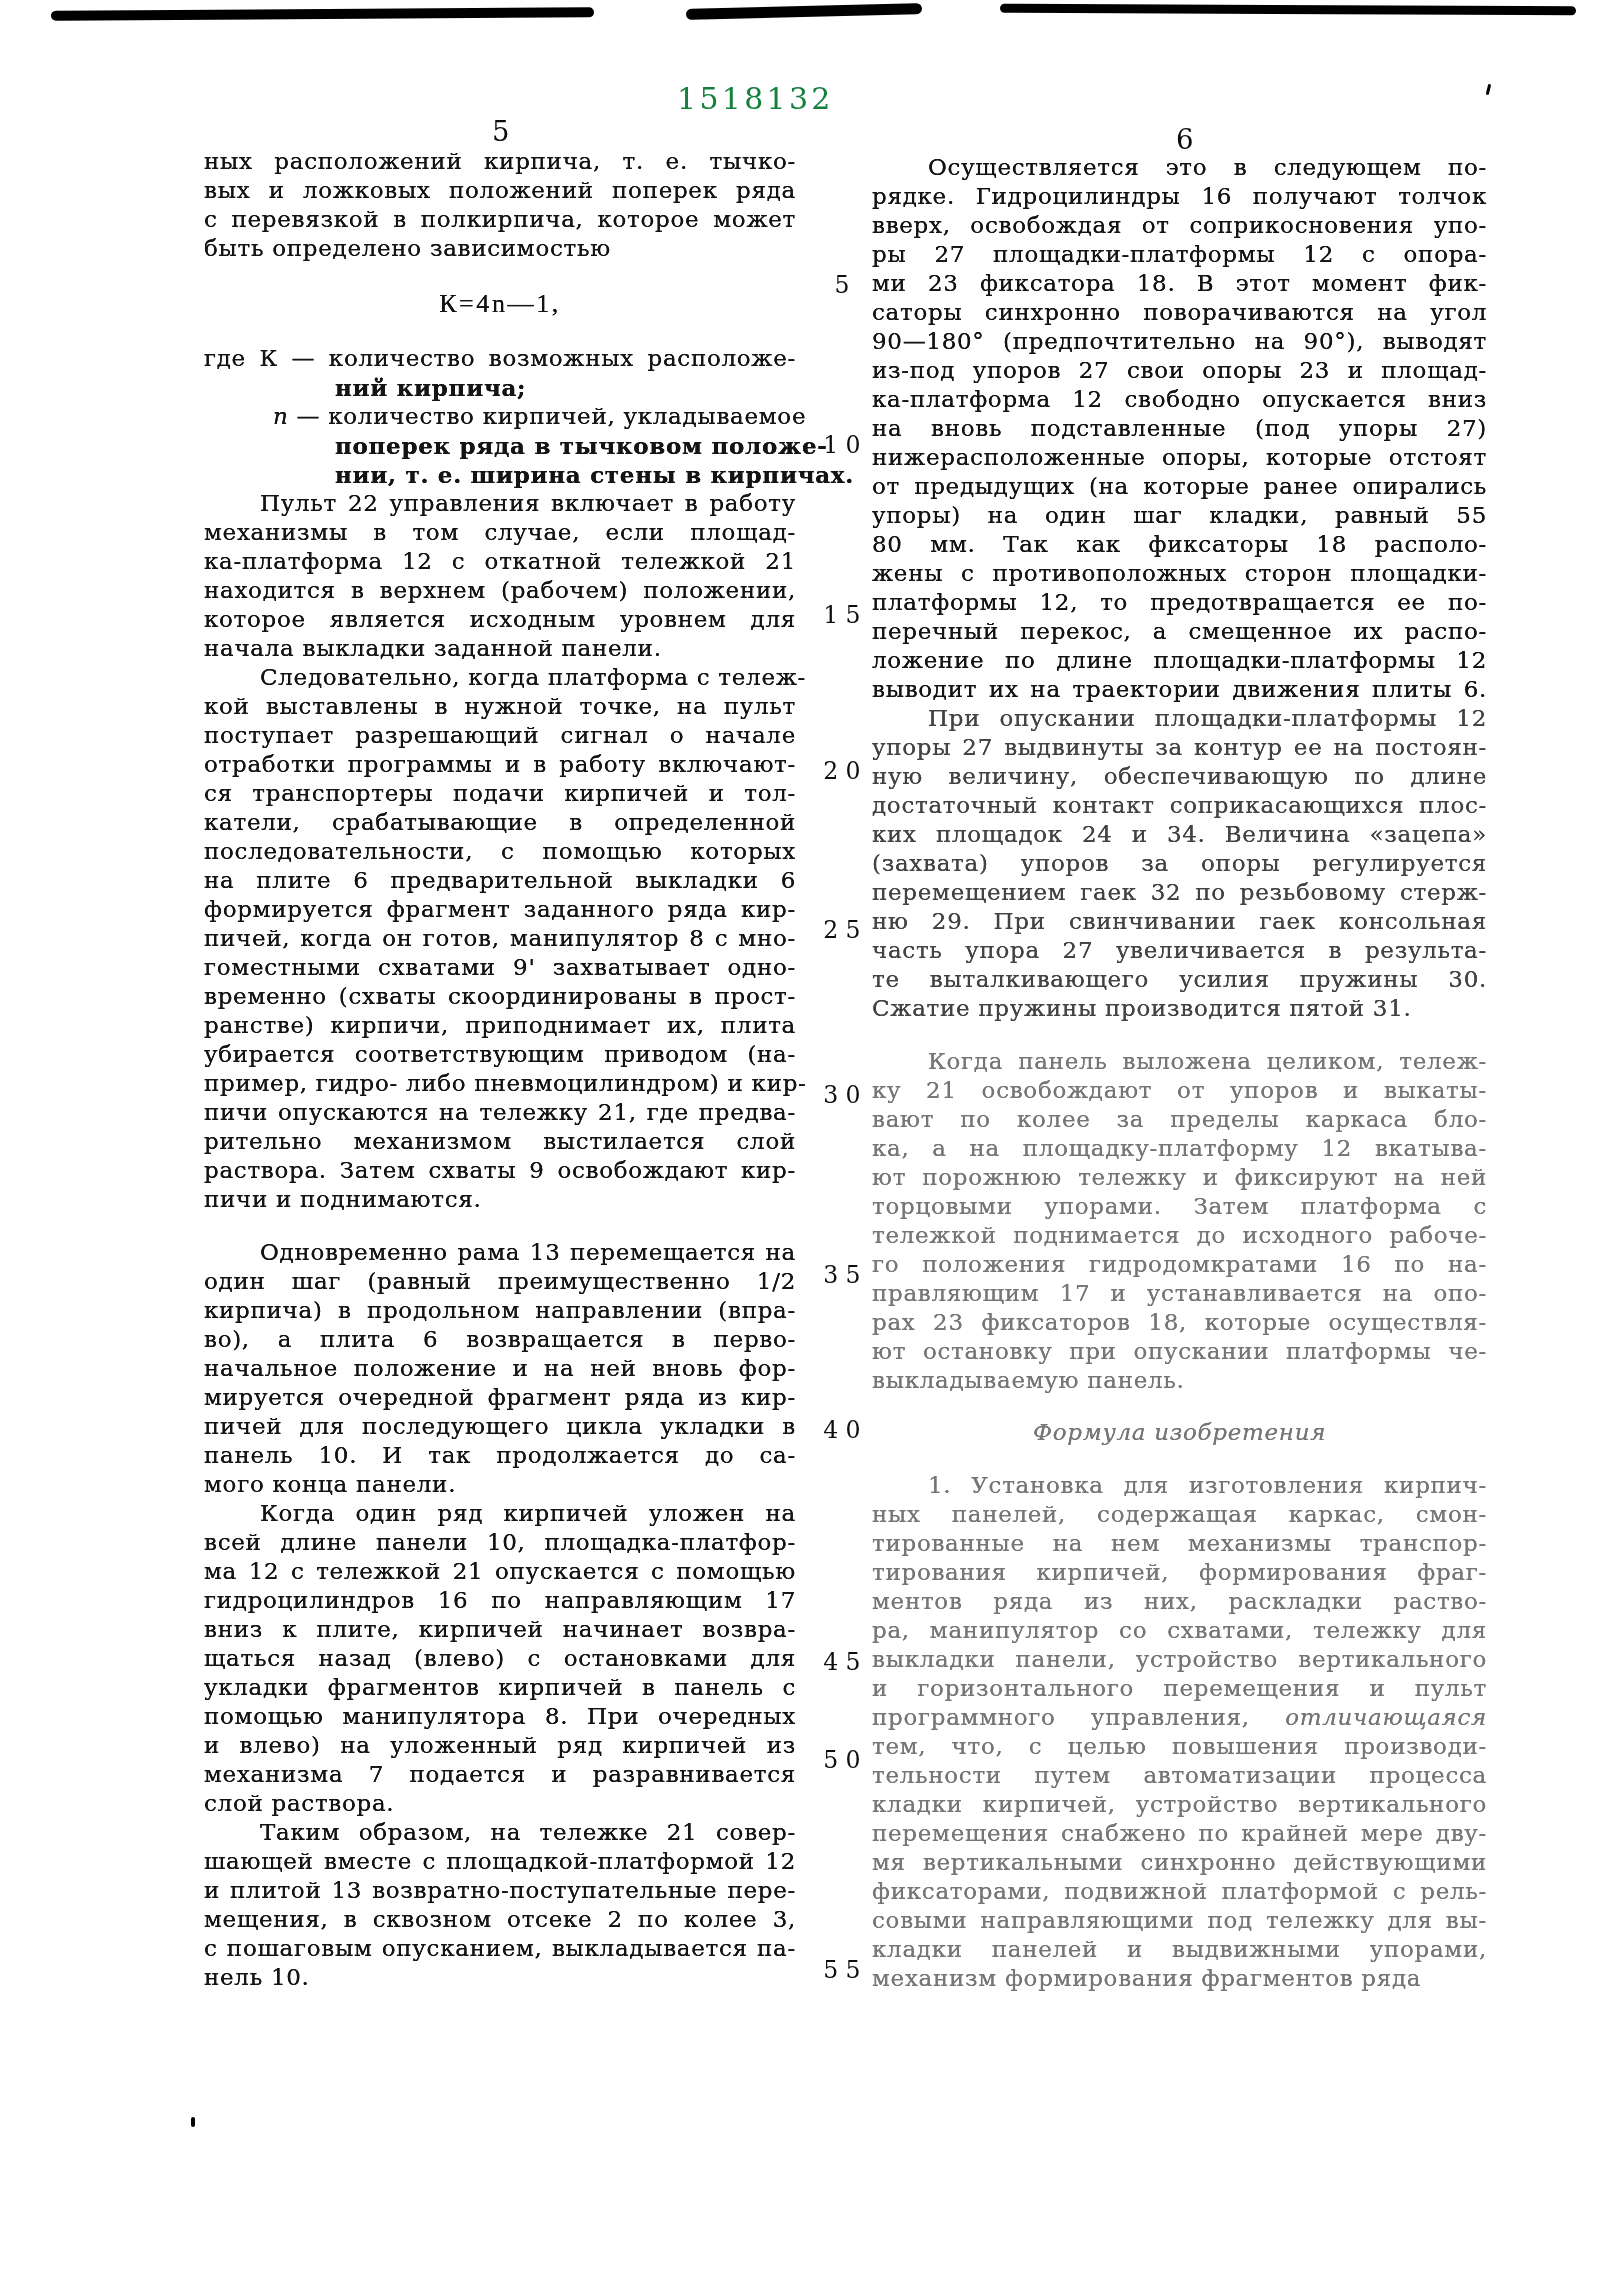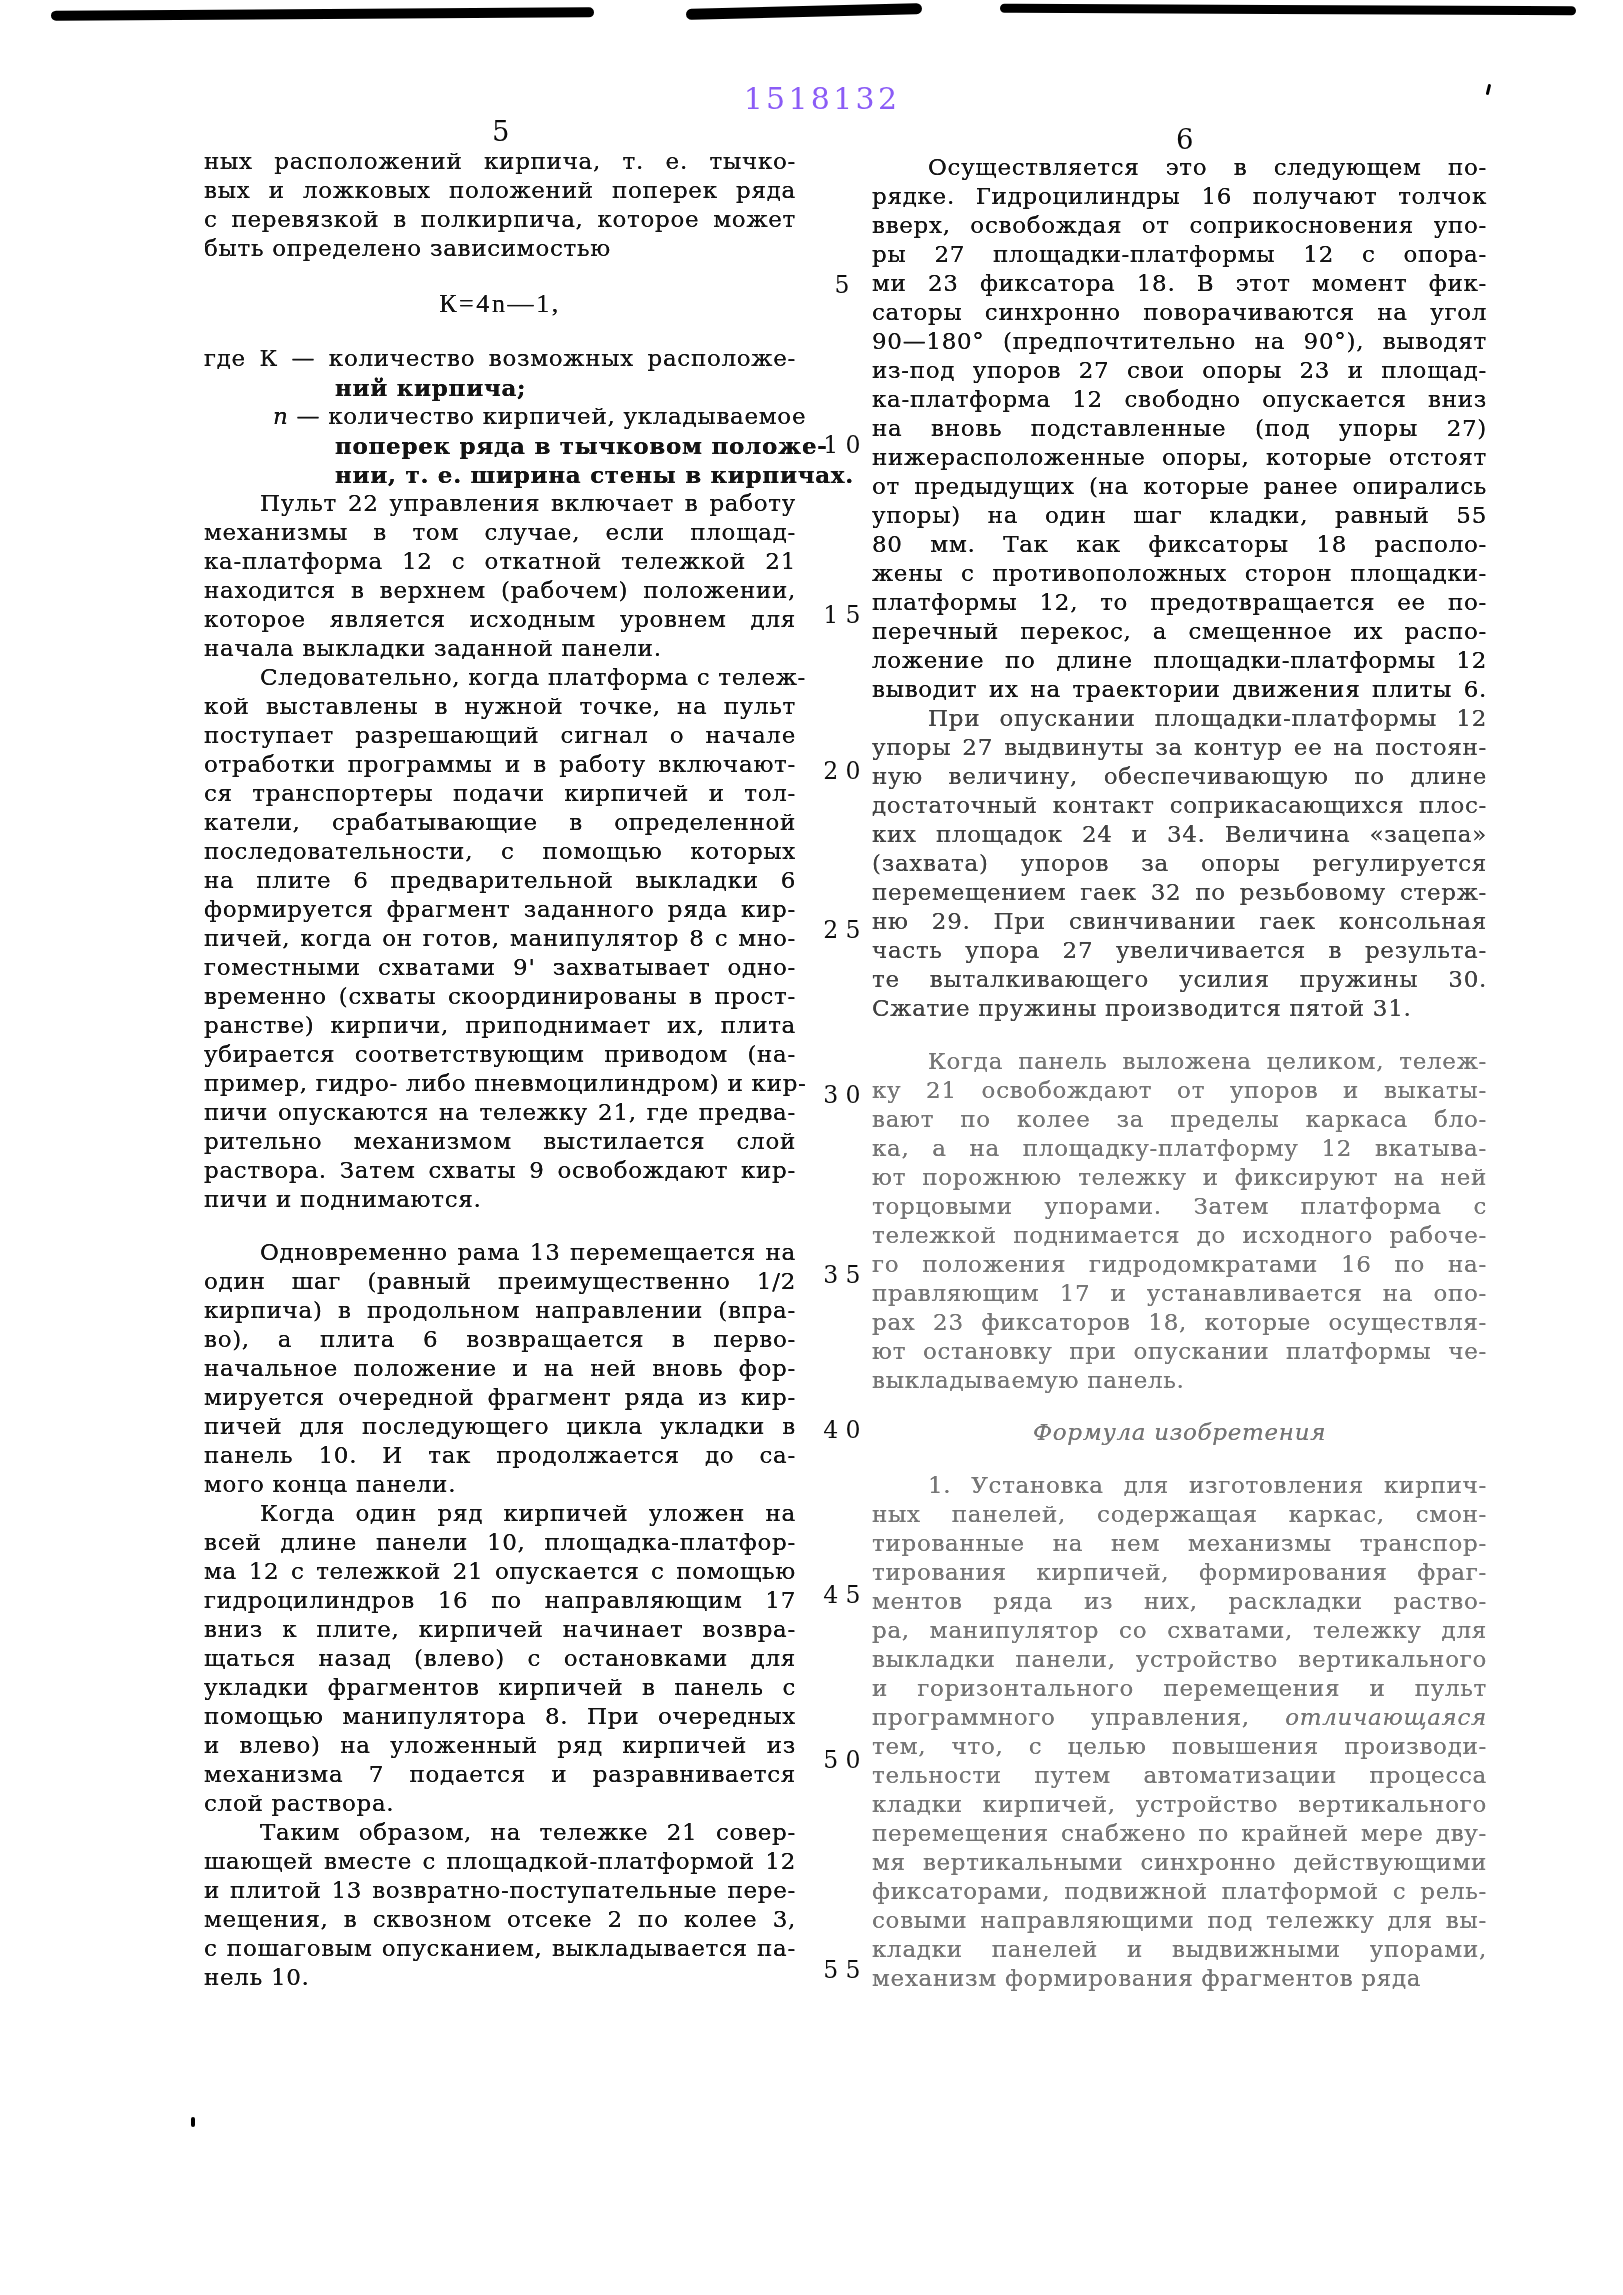--- a/index.html
+++ b/index.html
@@ -14,22 +14,22 @@
   
   .streak{position:absolute;background:#000;border-radius:5.9px;}
   .streak.s1{left:51px;top:9.2px;width:543px;height:9.8px;transform:rotate(-.35deg);}
   .streak.s2{left:686px;top:5.9px;width:236px;height:11px;transform:rotate(-1.4deg);border-radius:7.9px;}
   .streak.s3{left:1000px;top:5.2px;width:576px;height:8.5px;transform:rotate(.25deg);}
   .mark{position:absolute;background:#000;}
   .mark.tick-tr{left:1487px;top:84px;width:3.3px;height:10.5px;transform:rotate(14deg);border-radius:1.3px;}
   .mark.dot-bl{left:191px;top:2117px;width:3.9px;height:9.8px;border-radius:2px;}
 
   .patent-number{
-    position:absolute;top:81px;left:704px;width:236px;
-    text-align:center;font-size:30px;letter-spacing:3.3px;color:#8b5cf6;
+    position:absolute;top:81px;left:677px;width:236px;
+    text-align:left;font-size:30px;letter-spacing:3.3px;color:#15803d;
   }
   .colnum{position:absolute;font-size:27.5px;color:#0a0a0a;}
   .colnum.left{top:115px;left:492px;}
   .colnum.right{top:123px;left:1176px;}
 
   .column{position:absolute;filter:blur(0.2px);}
   .column.left-col{top:147px;left:204px;width:592px;}
   .column.right-col{top:153px;left:872px;width:615px;}
 
   .block{margin:0;}
@@ -76,21 +76,21 @@
 
   <div id="gutter">
       <div class="gutter-num" style="top: 271px;">5</div>
       <div class="gutter-num" style="top: 431px;">10</div>
       <div class="gutter-num" style="top: 601px;">15</div>
       <div class="gutter-num" style="top: 757px;">20</div>
       <div class="gutter-num" style="top: 916px;">25</div>
       <div class="gutter-num" style="top: 1081px;">30</div>
       <div class="gutter-num" style="top: 1261px;">35</div>
       <div class="gutter-num" style="top: 1416px;">40</div>
-      <div class="gutter-num" style="top: 1581px; text-align: center;">45</div>
+      <div class="gutter-num" style="top: 1648px; text-align: center;">45</div>
       <div class="gutter-num" style="top: 1746px;">50</div>
       <div class="gutter-num" style="top: 1956px;">55</div>
     </div>
 
   <div class="column left-col" id="col-left">
       <div class="block">
         <div class="line">ных расположений кирпича, т. е. тычко-</div>
         <div class="line">вых и ложковых положений поперек ряда</div>
         <div class="line">с перевязкой в полкирпича, которое может</div>
         <div class="line nj">быть определено зависимостью</div>

